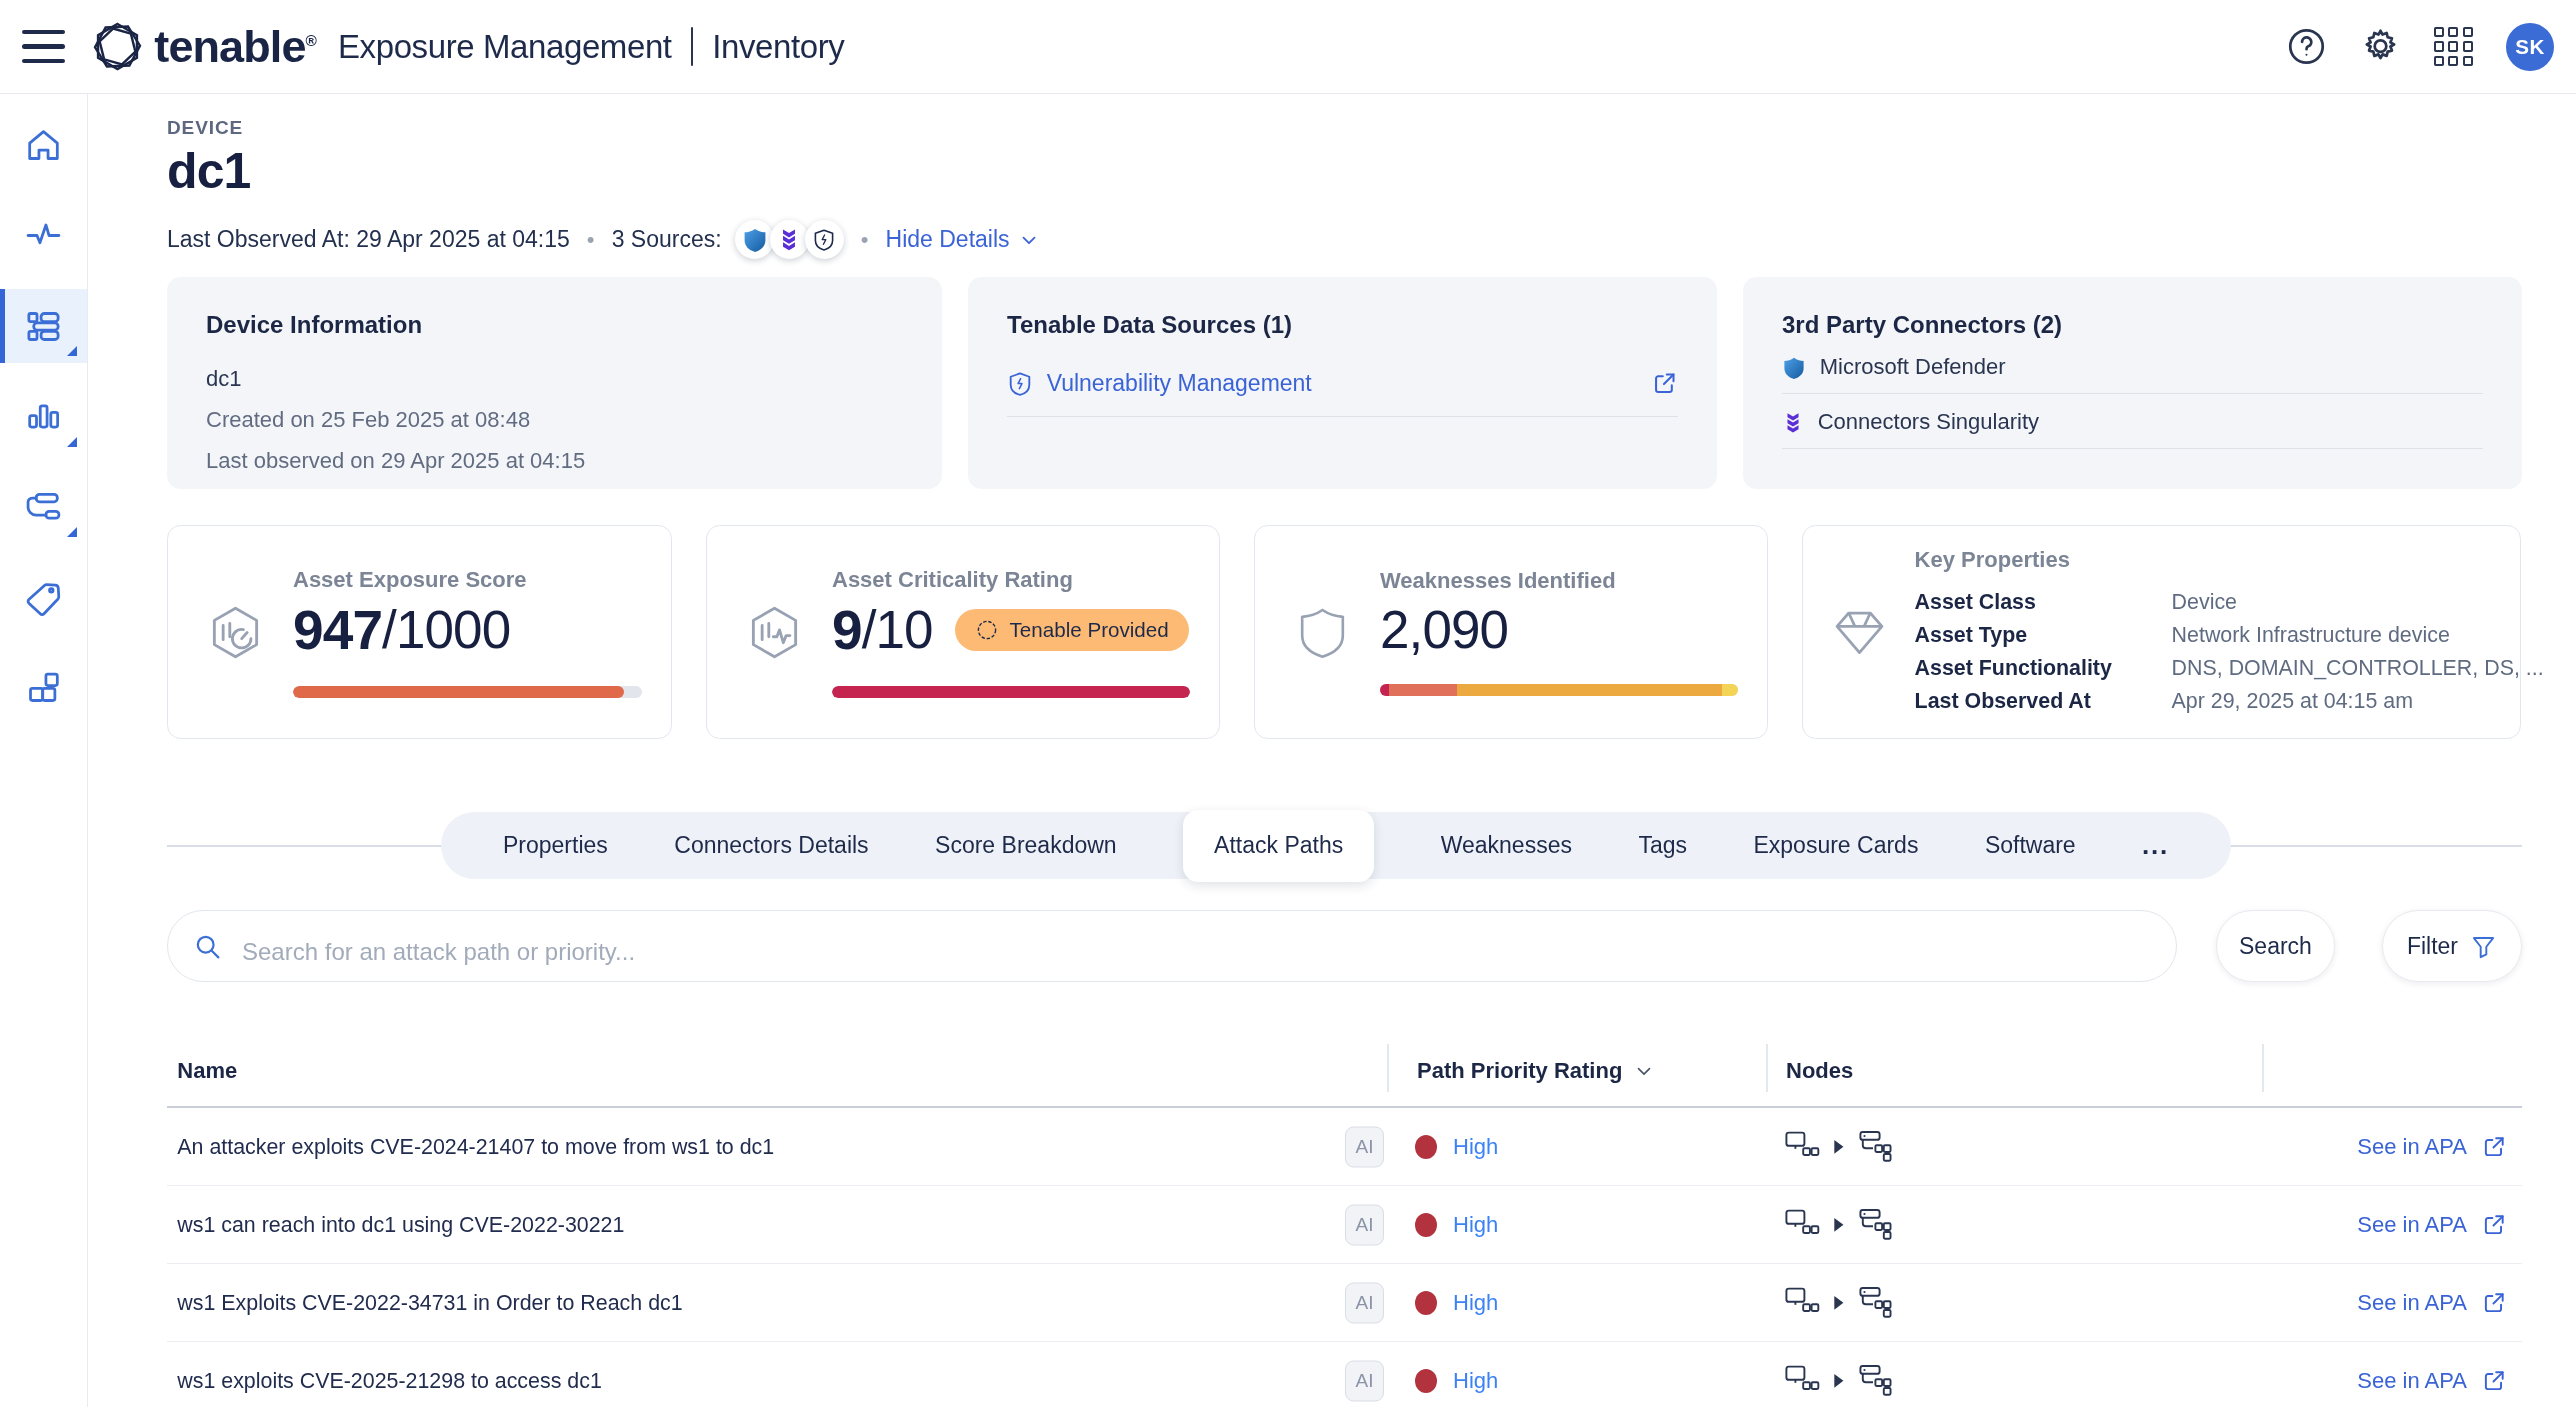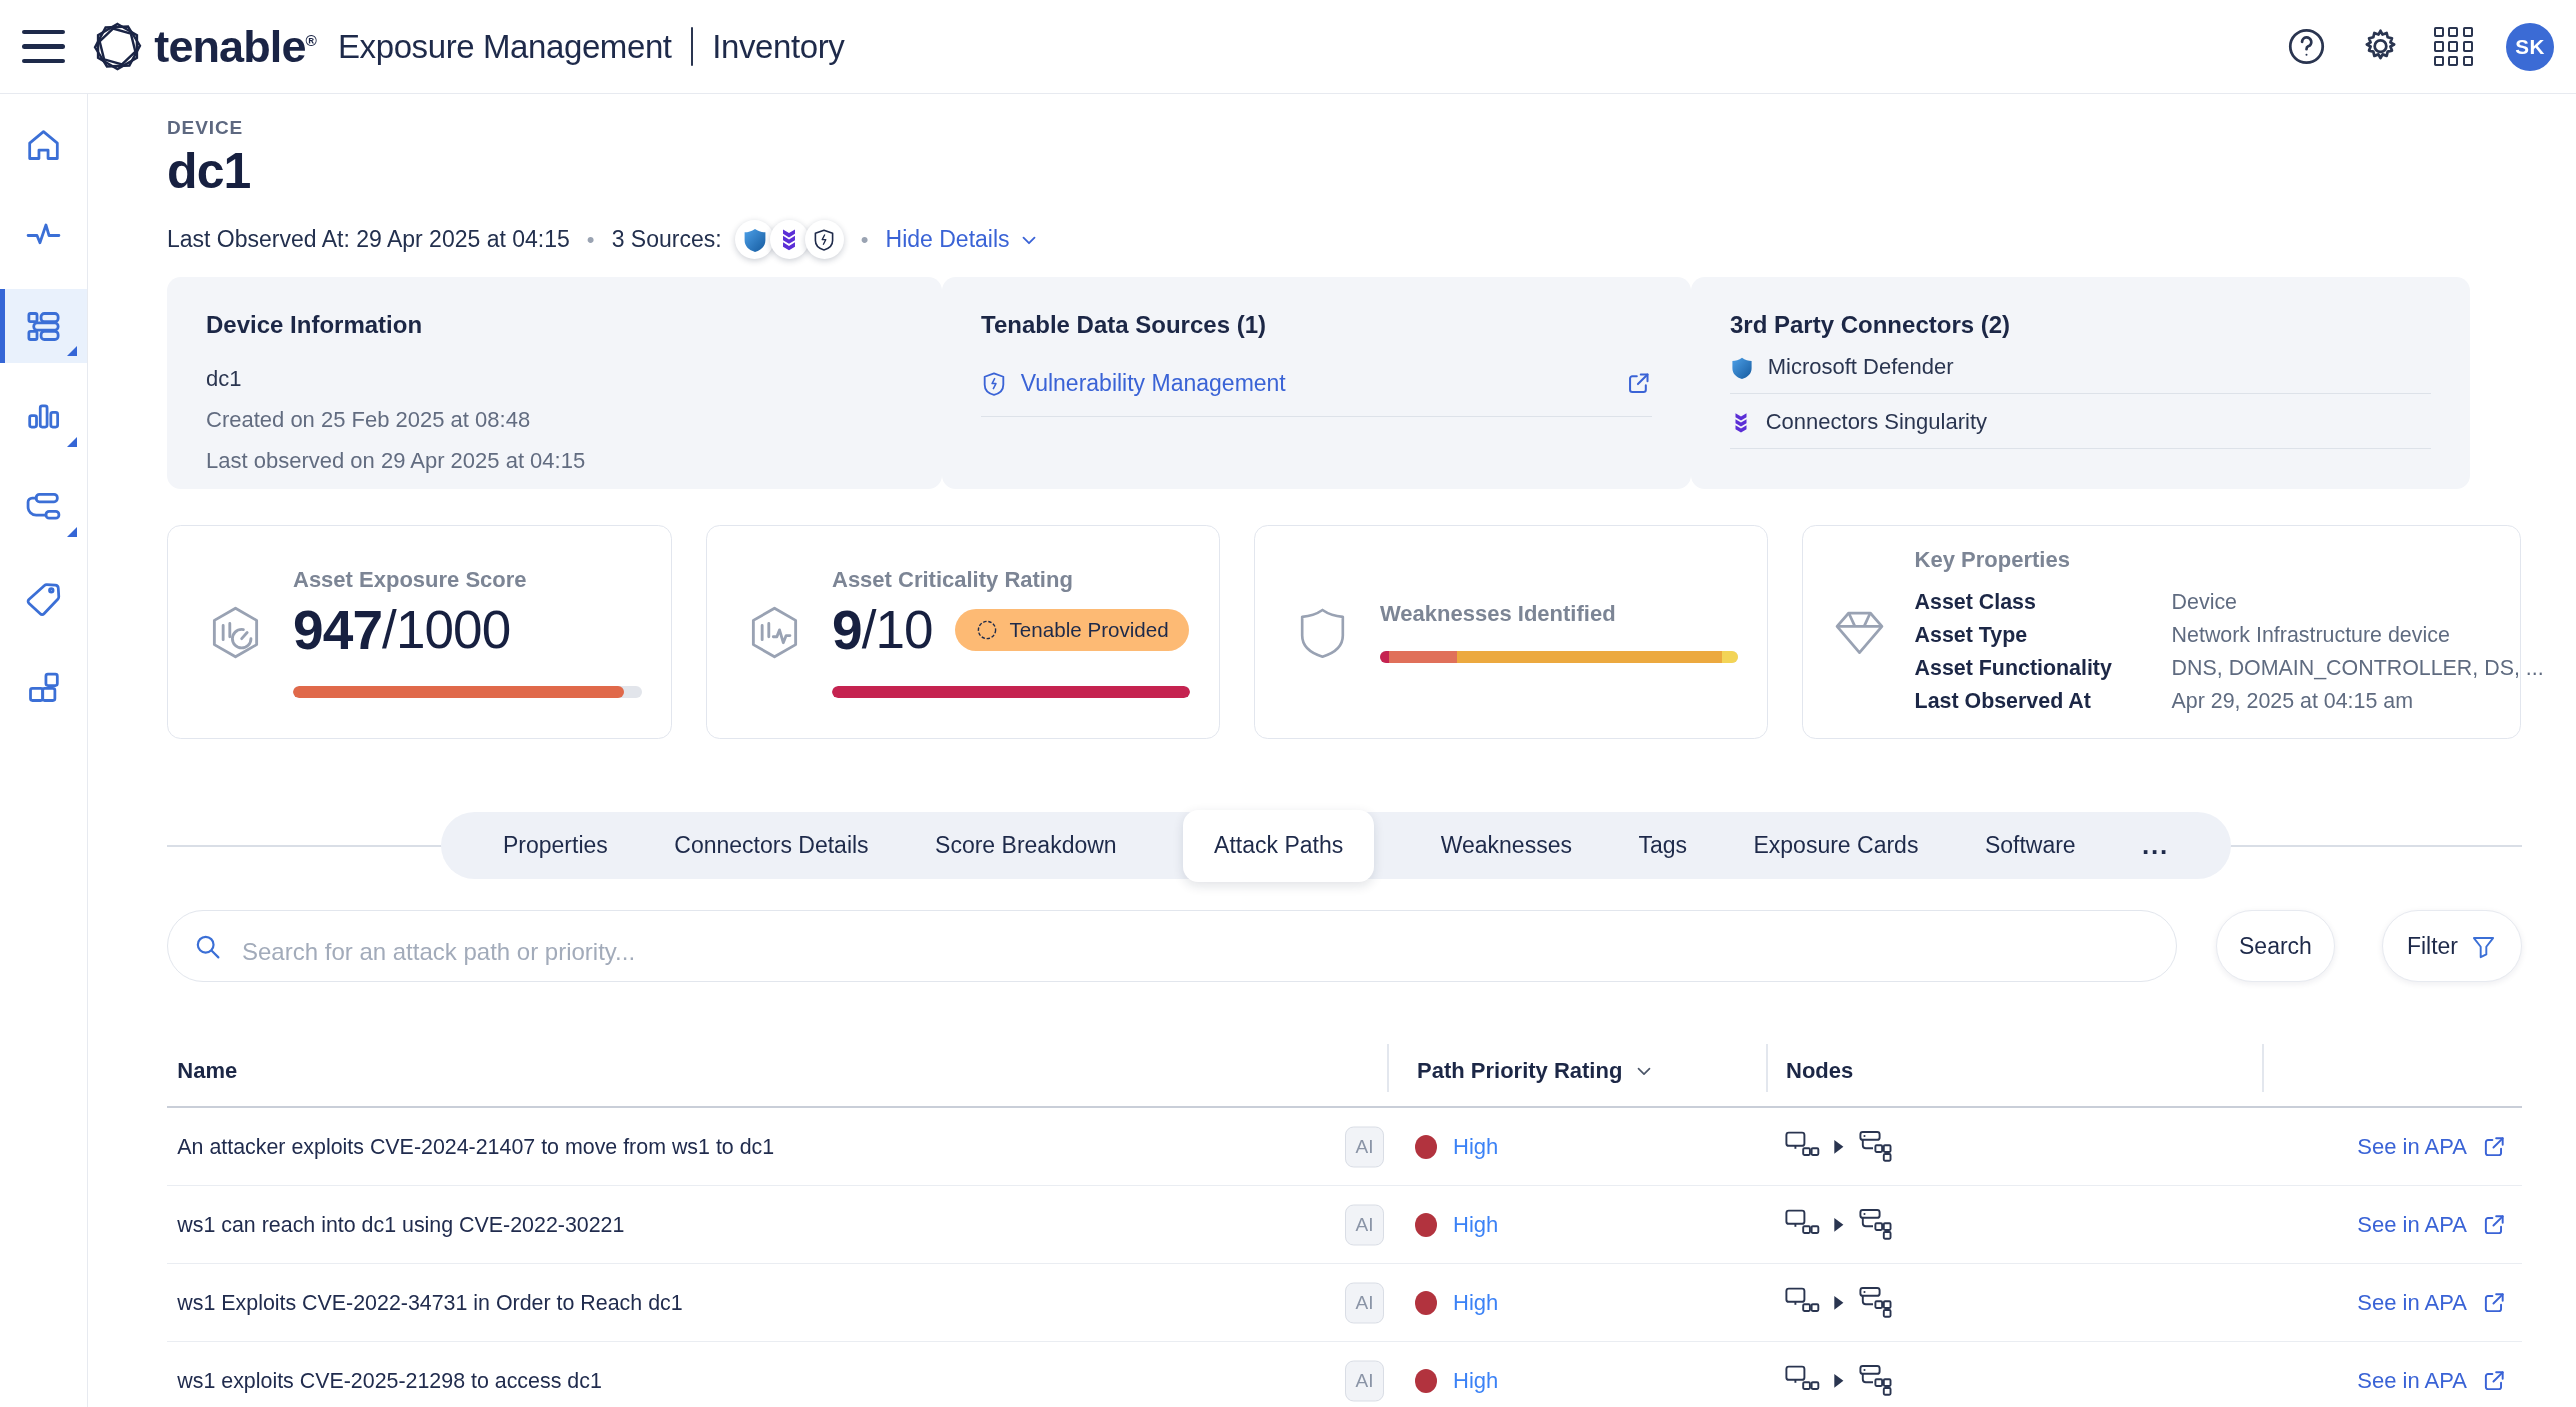--- a/index.html
+++ b/index.html
@@ -42,21 +42,21 @@
   .meta-row{margin-top:19px;display:flex;align-items:center;gap:13.7px;font-size:23px;color:#23304e;height:41px;}
   .meta-bullet{color:#9aa3b2;font-size:22px;margin:0 3.4px;}
   .source-chips{display:flex;align-items:center;}
   .chip{width:39px;height:39px;border-radius:50%;background:#fff;box-shadow:0 1.7px 6.9px rgba(20,30,60,.22);
         display:flex;align-items:center;justify-content:center;margin-left:-4.3px;}
   .chip:first-child{margin-left:0;}
   .link{color:#3a63d6;cursor:pointer;}
   .hide-details{display:flex;align-items:center;gap:8.6px;font-size:23px;}
 
   
-  .info-cards{margin-top:17px;display:flex;}
+  .info-cards{margin-top:17px;display:flex;gap:26px;}
   .icard{background:#f3f5f9;border-radius:13.7px;height:212px;padding:34px 39px;}
   .icard.c1{width:775px;} .icard.c2{width:749px;} .icard.c3{width:779px;}
   .icard-title{font-size:24px;font-weight:700;color:#1c2746;}
   .icard .line1{margin-top:27px;font-size:22px;color:#2a3550;}
   .icard .line2,.icard .line3{margin-top:14.6px;font-size:22px;color:#626c80;}
   .src-row{margin-top:31px;display:flex;align-items:center;gap:13.7px;font-size:23px;
            padding-bottom:19px;border-bottom:1.7px solid #dde2e9;}
   .src-row .ext{margin-left:auto;}
   .conn-row{display:flex;align-items:flex-end;gap:13.7px;font-size:22px;color:#2a3550;
             padding:14.6px 0 13px;border-bottom:1.7px solid #dde2e9;}
@@ -386,20 +386,23 @@
     </div>
 
     <div class="mcard m3">
       <span class="micon">
         <svg width="53" height="57" viewBox="0 0 24 24" fill="none" stroke="#99a2b3" stroke-width="1.2" stroke-linejoin="round">
           <path d="M12 1.8 C15 3.9 18.6 4.7 21.2 4.9 V13.4 C21.2 18.4 17.2 21.4 12 23 C6.8 21.4 2.8 18.4 2.8 13.4 V4.9 C5.4 4.7 9 3.9 12 1.8 Z"></path>
         </svg>
       </span>
       <div class="mbody">
         <div class="mtitle">Weaknesses Identified</div>
+        <div class="mnumber">
+          <span class="mdenom" style="font-weight:500">2,090</span>
+        </div>
         <div class="mbar">
             <div style="width: 2.5%; background: rgb(197, 35, 80);"></div>
             <div style="width: 19%; background: rgb(224, 112, 90);"></div>
             <div style="width: 74%; background: rgb(236, 169, 63);"></div>
             <div style="width: 4.5%; background: rgb(243, 212, 87);"></div>
           </div>
       </div>
     </div>
 
     <div class="mcard m4">

